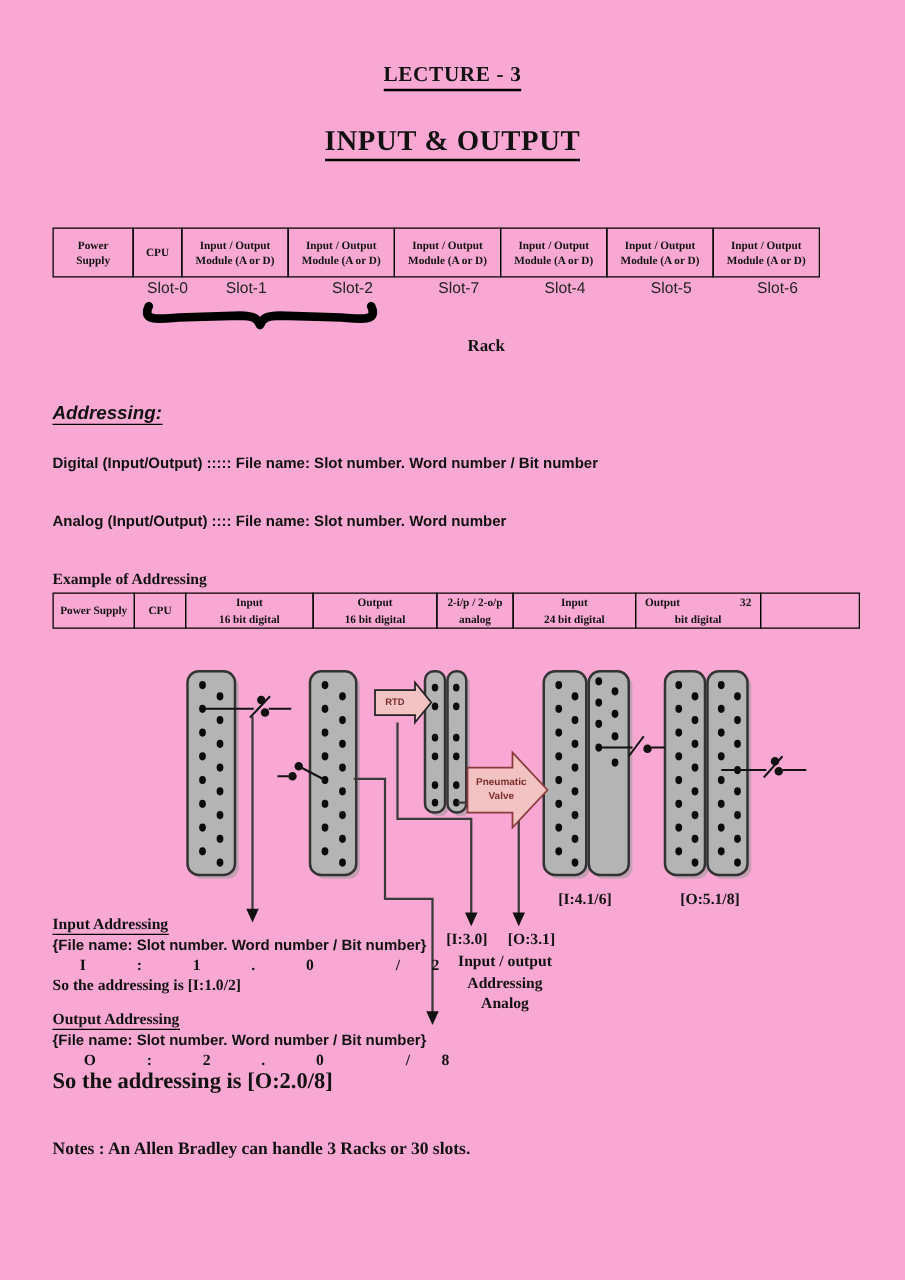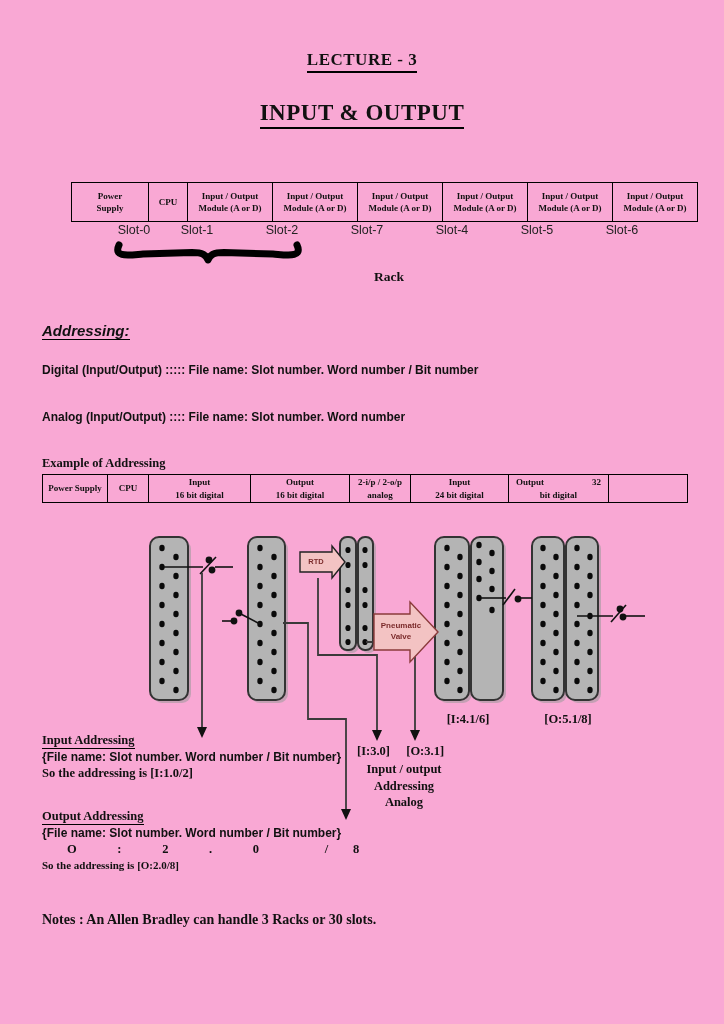--- a/index.html
+++ b/index.html
@@ -38,21 +38,21 @@
 <div id="page">
 
   <div class="abs ctr" style="left:0;top:50px;width:724px;">
     <span class="u serif b" style="font-size:17px;letter-spacing:.5px;">LECTURE - 3</span>
   </div>
   <div class="abs ctr" style="left:0;top:100px;width:724px;">
     <span class="u serif b" style="font-size:23px;letter-spacing:.5px;">INPUT &amp; OUTPUT</span>
   </div>
 
   <div class="tbl" style="left:42px;top:182px;height:40px;">
-    <div class="cell" style="width:78px;margin-left:29px;">Power
+    <div class="cell" style="width:65px;">Power
 Supply</div>
     <div class="cell" style="width:40px;">CPU</div>
     <div class="cell" style="width:86px;">Input / Output
 Module (A or D)</div>
     <div class="cell" style="width:86px;">Input / Output
 Module (A or D)</div>
     <div class="cell" style="width:86px;">Input / Output
 Module (A or D)</div>
     <div class="cell" style="width:86px;">Input / Output
 Module (A or D)</div>
@@ -295,25 +295,26 @@
     <span style="display:inline-block;width:10px;"></span>
     <span>[O:3.1]</span>
   </div>
   <div class="abs serif b ctr preline" style="left:352px;top:761px;width:104px;font-size:12.5px;line-height:16.5px;">Input / output
 Addressing
 Analog</div>
 
   <div class="abs" style="left:42px;top:731px;">
     <div style="line-height:16px;"><span class="u1 serif b" style="font-size:12.5px;">Input Addressing</span></div>
     <div class="sans b" style="font-size:12px;line-height:16px;">{File name: Slot number. Word number / Bit number}</div>
+    <div class="serif b pre" style="font-size:12.5px;line-height:16px;">       I             :             1             .             0                     /        2</div>
     <div class="serif b" style="font-size:12.5px;line-height:16px;">So the addressing is  [I:1.0/2]</div>
   </div>
 
   <div class="abs" style="left:42px;top:807px;">
     <div style="line-height:16px;"><span class="u1 serif b" style="font-size:12.5px;">Output  Addressing</span></div>
     <div class="sans b" style="font-size:12px;line-height:16px;">{File name: Slot number. Word number / Bit number}</div>
     <div class="serif b pre" style="font-size:12.5px;line-height:16px;">        O             :             2             .             0                     /        8</div>
-    <div class="serif b" style="font-size:11px;line-height:16px;">So the addressing is  [O:2.0/8]</div>
+    <div class="serif b" style="font-size:18px;line-height:16px;">So the addressing is  [O:2.0/8]</div>
   </div>
 
   <div class="abs serif b" style="left:42px;top:912px;font-size:14px;">Notes : An Allen Bradley can handle 3 Racks or 30 slots.</div>
 
 </div>
 
 </body></html>

